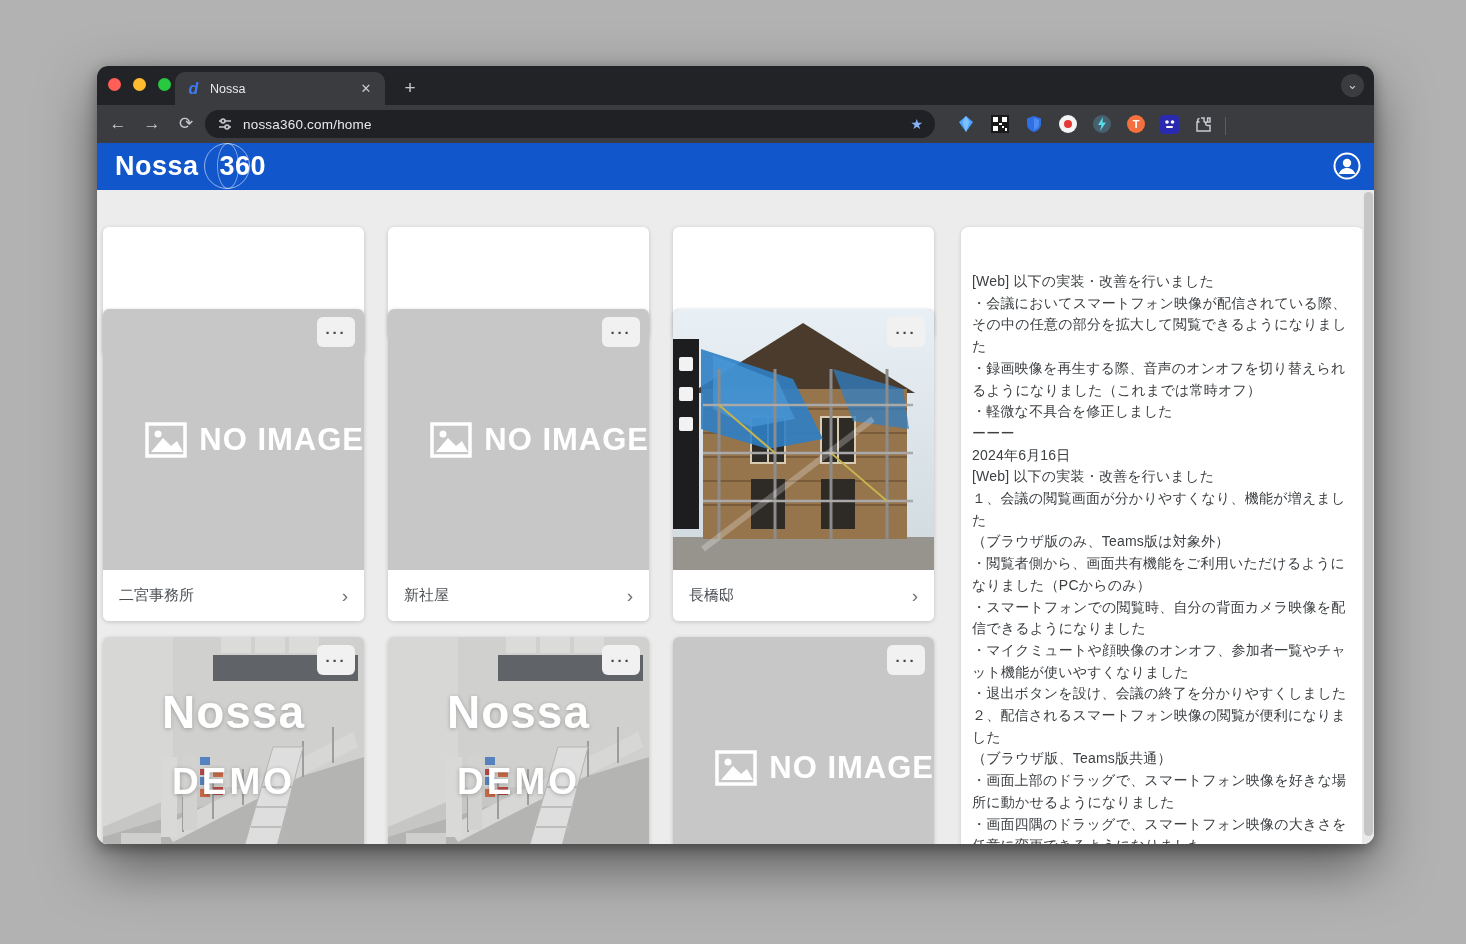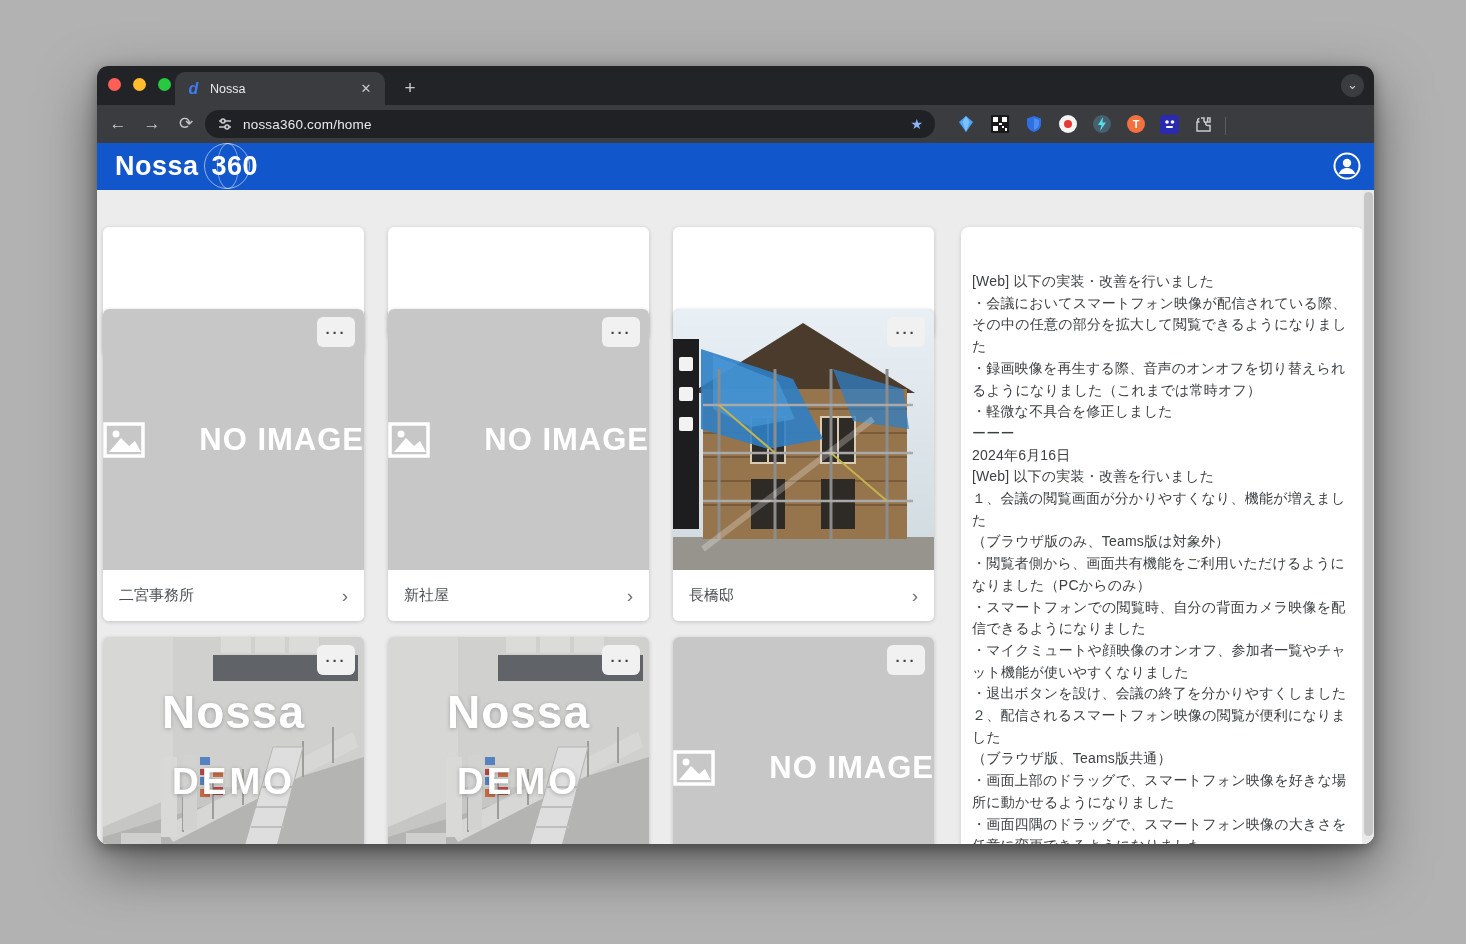--- a/index.html
+++ b/index.html
@@ -45,31 +45,31 @@
   .updatepill { position:absolute; left:1178px; top:44px; width:94px; height:28px; background:#3d7de9;
                 border-radius:14px; color:#fff; display:flex; align-items:center; justify-content:center; gap:6px; }
   .updatepill .lbl { font-size:12px; }
   .updatepill .dots { font-size:13px; letter-spacing:0; }
 
   
   .content { position:absolute; left:0; top:77px; width:1277px; height:701px; background:#ececec; }
   .appheader { position:absolute; left:0; top:77px; width:1277px; height:47px; background:#1156cb; z-index:30;
                display:flex; align-items:center; }
   .brand { margin-left:18px; color:#fff; font-size:27px; font-weight:bold; letter-spacing:.5px; display:flex; align-items:center; }
-  .brand .suffix { position:relative; margin-left:7px; padding:2px 6px; }
+  .brand .suffix { position:relative; margin-left:7px; padding:2px 14px; }
   .brand .globe { position:absolute; left:-2px; top:-6px; width:46px; height:46px; border:1.5px solid rgba(255,255,255,.55);
                   border-radius:50%; }
   .brand .globe:before { content:""; position:absolute; left:50%; top:-1px; width:20px; height:44px; margin-left:-10px;
                   border:1.5px solid rgba(255,255,255,.45); border-radius:50%; }
   .account { position:absolute; right:13px; top:9px; width:28px; height:28px; }
 
   .card { position:absolute; width:261px; background:#fff; border-radius:6px;
           box-shadow:0 1px 4px rgba(0,0,0,.18); overflow:hidden; }
   .card-img { position:relative; width:261px; height:261px; background:#c7c7c7; overflow:hidden; }
-  .noimg-wrap { position:absolute; inset:0; display:flex; align-items:center; justify-content:space-between; gap:12px; }
+  .noimg-wrap { position:absolute; inset:0; display:flex; align-items:center; justify-content:flex-end; gap:12px; }
   .noimg-text { color:#fff; font-size:31px; font-weight:bold; letter-spacing:1px; }
   .menu-btn { position:absolute; top:8px; right:9px; width:38px; height:30px; background:#f1f1f1; border-radius:6px;
               color:#444; display:flex; align-items:center; justify-content:center; z-index:5;
               font-size:15px; font-weight:bold; letter-spacing:2px; }
   .card-label { height:51px; display:flex; align-items:center; padding:0 16px; background:#fff; }
   .card-title { font-size:15px; color:#4a4f54; flex:1; text-align:left; }
   .chev { color:#6f7378; font-size:19px; line-height:19px; }
   .overlay-text { position:absolute; inset:0; display:flex; flex-direction:column; align-items:center; z-index:3; }
   .ov-brand { margin-top:48px; color:#fff; font-size:46px; font-weight:bold; letter-spacing:1px;
               text-shadow:0 1px 4px rgba(0,0,0,.25); }

